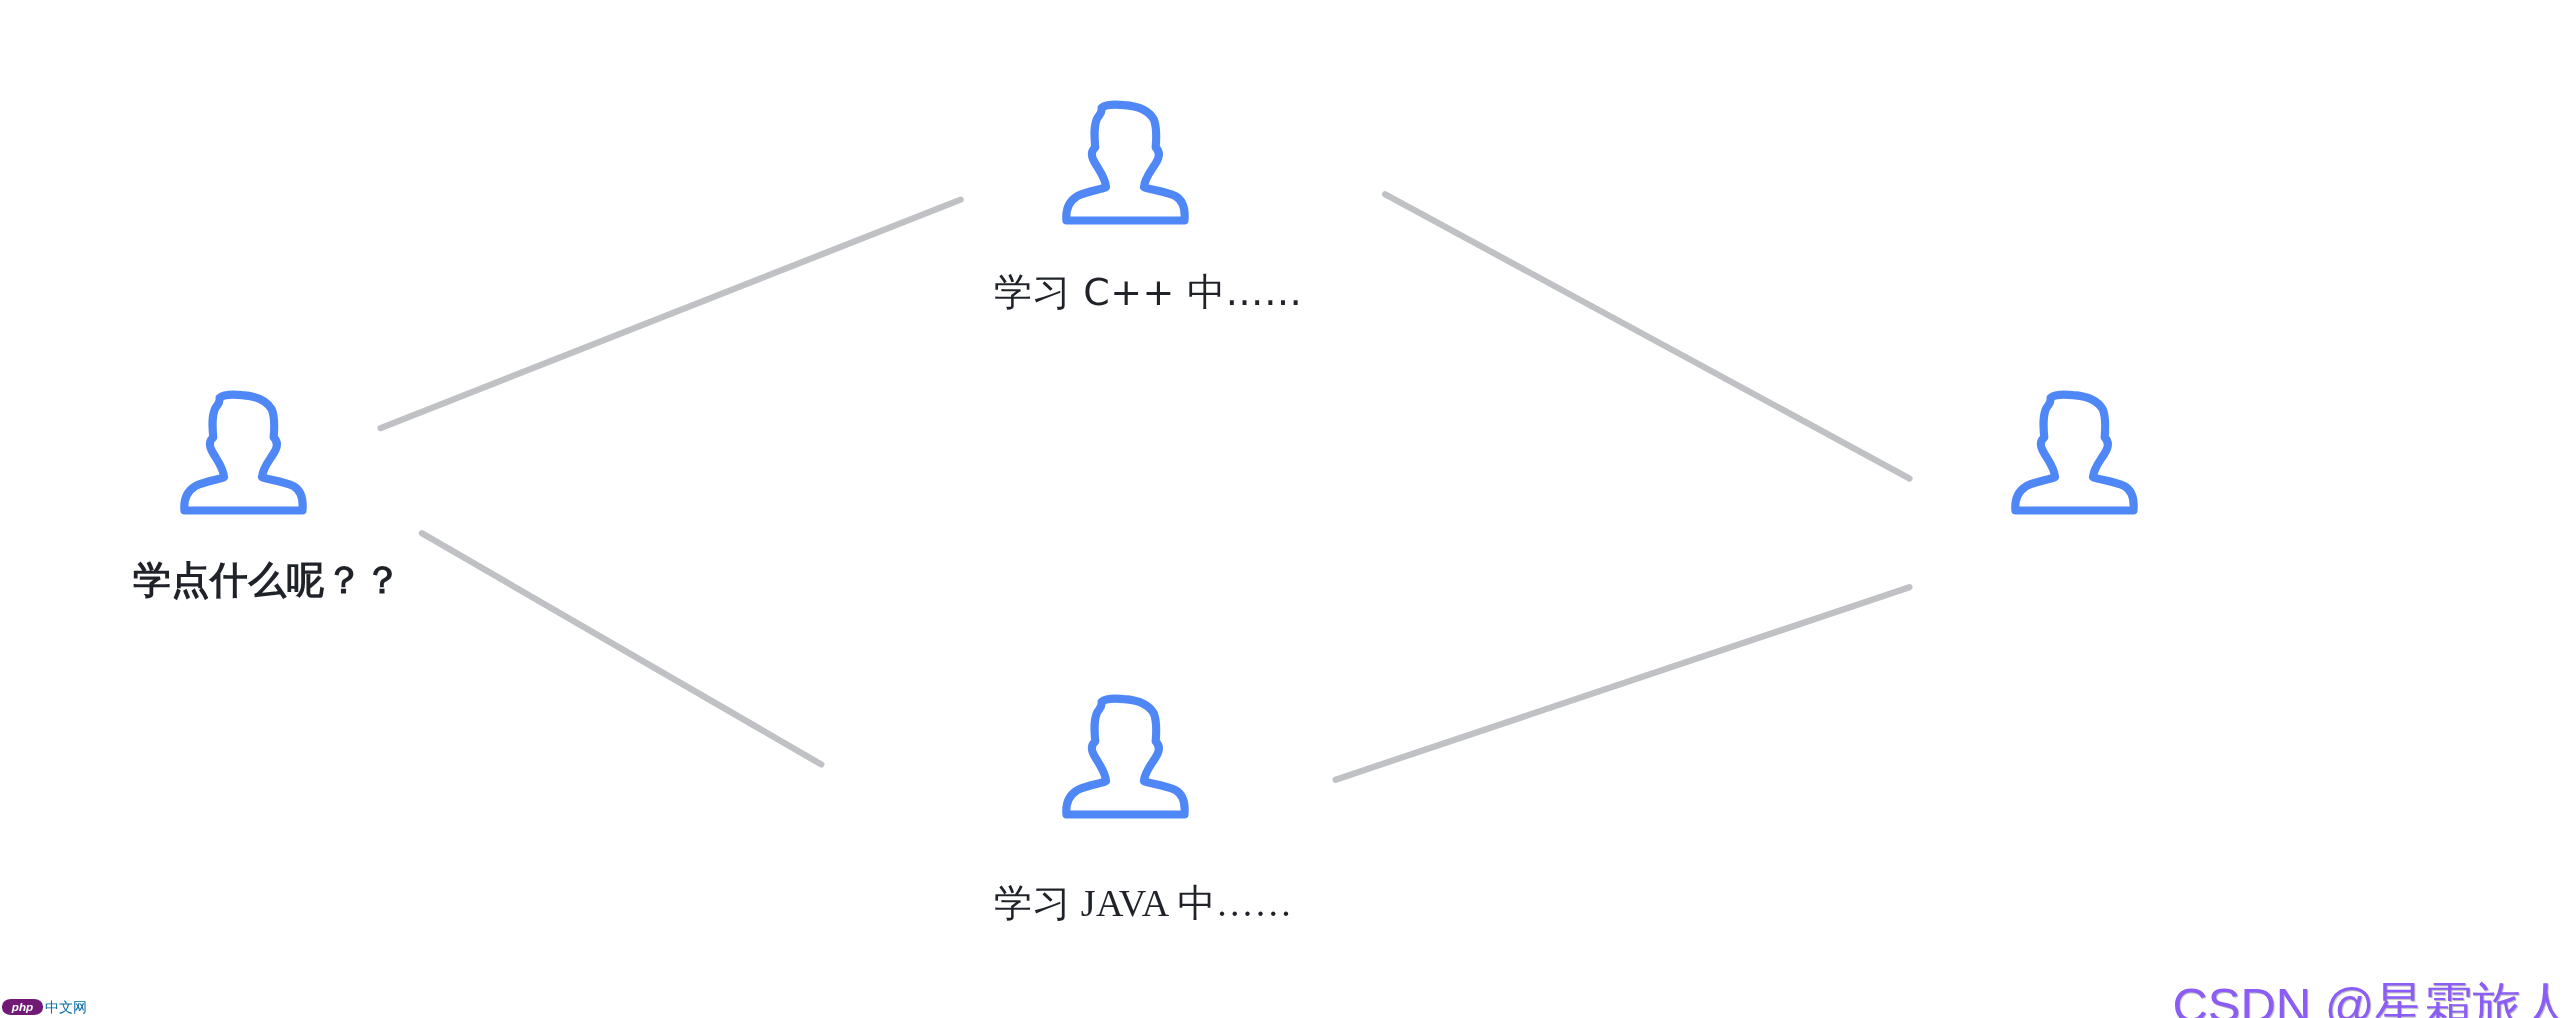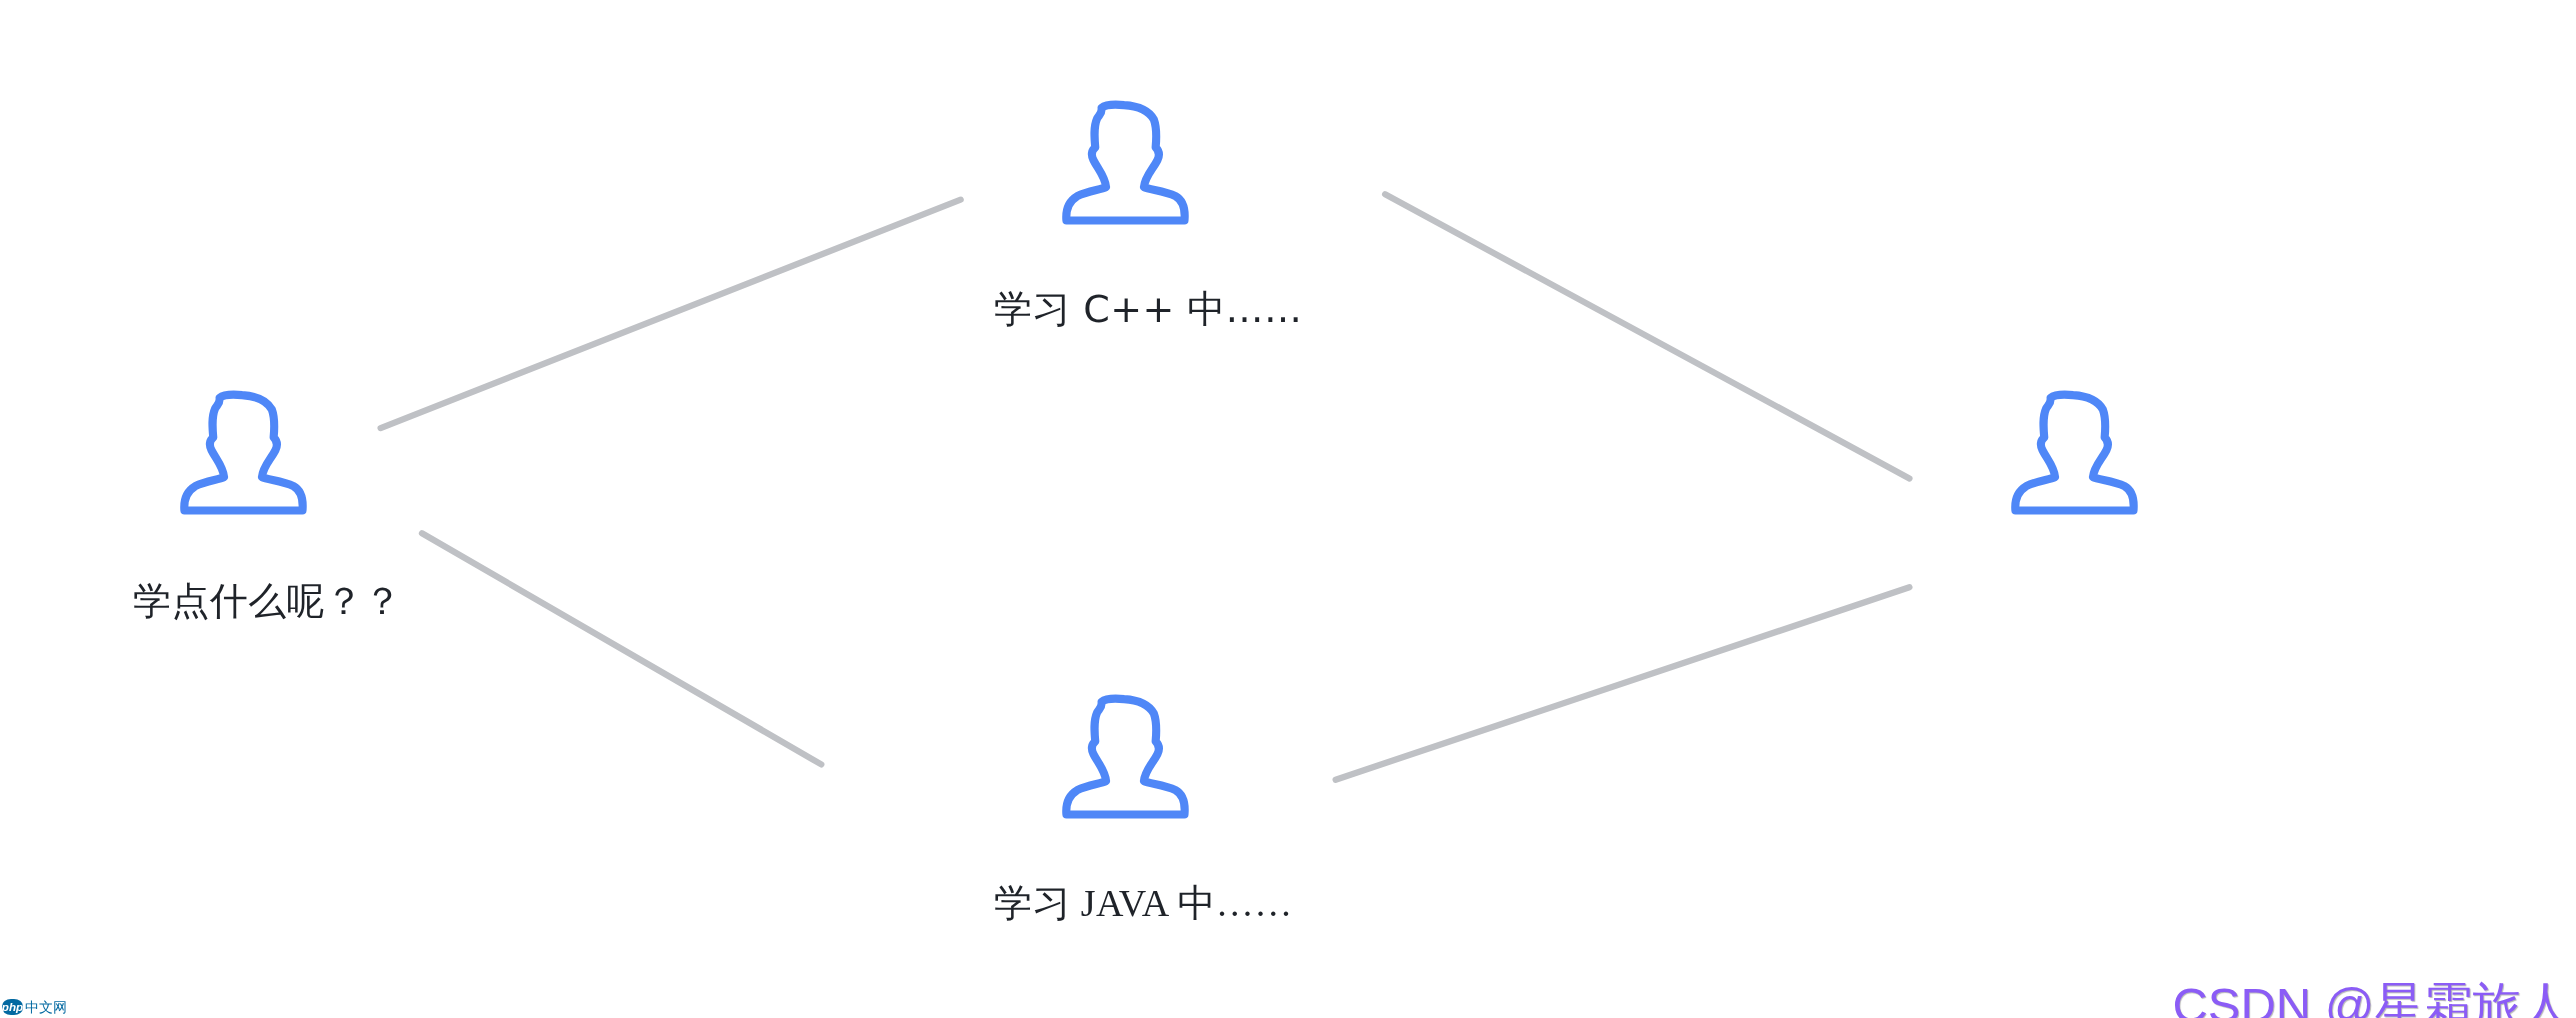--- a/index.html
+++ b/index.html
@@ -71,27 +71,27 @@
     .site-logo {
       position: absolute;
       left: 1.8px;
       top: 998px;
       height: 18px;
       display: flex;
       align-items: center;
       gap: 1.8px;
     }
     .site-logo .php-badge {
-      background: #0369a1;
+      background: #701a75;
       color: #ffffff;
       font-size: 11.7px;
       font-style: italic;
       font-weight: bold;
       border-radius: 9px / 7.2px;
-      padding: 0 0;
+      padding: 0 10px;
       line-height: 15.3px;
       font-family: "Liberation Sans", sans-serif;
     }
     .site-logo .site-name {
       color: #0369a1;
       font-size: 14px;
       line-height: 16px;
       font-family: "DejaVu Sans", sans-serif;
     }
   </style>
@@ -105,28 +105,28 @@
     <line class="edge" x1="1540" y1="216" x2="2123" y2="532"></line>
     <line class="edge" x1="469" y1="593" x2="913" y2="850"></line>
     <line class="edge" x1="1485" y1="867" x2="2123" y2="653"></line>
   </svg>
 
   <div class="node-icon" style="left:179px; top:387px;">
     <svg viewBox="0 0 142 142" xmlns="http://www.w3.org/2000/svg">
       <path class="person-path" d="M45 12 C50 8 60 8 70 9 C85 10 97 14 103 25 C106 33 106 45 105 56 C109 60 110 64 107 70 C102 80 93 88 92 100 C98 103 115 104 127 110 C136 115 138 125 137 137 L6 137 C5 125 8 116 18 110 C30 104 44 103 50 100 C49 88 41 80 36 70 C33 64 34 59 38 56 C37 45 36 33 40 24 C42 20 46 18 45 12 Z"></path>
     </svg>
   </div>
-  <div class="node-label" style="left:133px; top:578px;">学点什么呢？？</div>
+  <div class="node-label" style="left:133px; top:557px;font-weight:bold;">学点什么呢？？</div>
 
   <div class="node-icon" style="left:1061px; top:97px;">
     <svg viewBox="0 0 142 142" xmlns="http://www.w3.org/2000/svg">
       <path class="person-path" d="M45 12 C50 8 60 8 70 9 C85 10 97 14 103 25 C106 33 106 45 105 56 C109 60 110 64 107 70 C102 80 93 88 92 100 C98 103 115 104 127 110 C136 115 138 125 137 137 L6 137 C5 125 8 116 18 110 C30 104 44 103 50 100 C49 88 41 80 36 70 C33 64 34 59 38 56 C37 45 36 33 40 24 C42 20 46 18 45 12 Z"></path>
     </svg>
   </div>
-  <div class="node-label" style="left:994px; top:286px;">学习 C++ 中……</div>
+  <div class="node-label" style="left:994px; top:269px;">学习 C++ 中……</div>
 
   <div class="node-icon" style="left:1061px; top:691px;">
     <svg viewBox="0 0 142 142" xmlns="http://www.w3.org/2000/svg">
       <path class="person-path" d="M45 12 C50 8 60 8 70 9 C85 10 97 14 103 25 C106 33 106 45 105 56 C109 60 110 64 107 70 C102 80 93 88 92 100 C98 103 115 104 127 110 C136 115 138 125 137 137 L6 137 C5 125 8 116 18 110 C30 104 44 103 50 100 C49 88 41 80 36 70 C33 64 34 59 38 56 C37 45 36 33 40 24 C42 20 46 18 45 12 Z"></path>
     </svg>
   </div>
   <div class="node-label" style="left:994px; top:880px;font-family:Liberation Serif, serif;">学习 JAVA 中……</div>
 
   <div class="node-icon" style="left:2010px; top:387px;">
     <svg viewBox="0 0 142 142" xmlns="http://www.w3.org/2000/svg">

